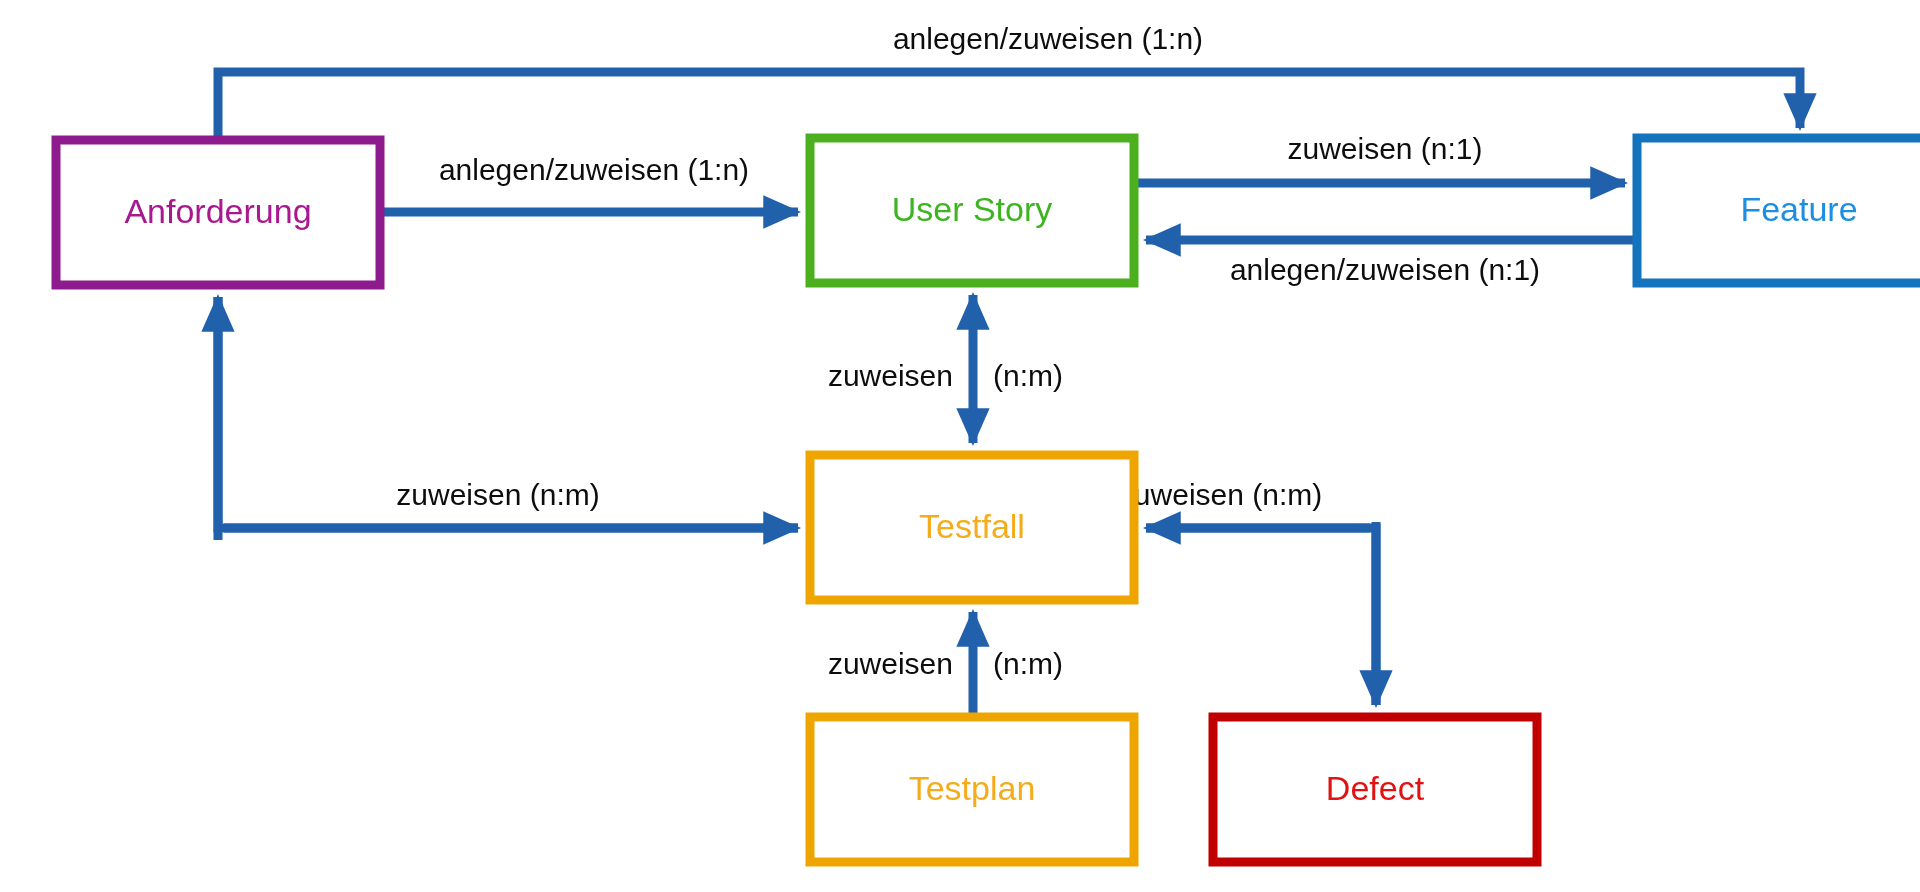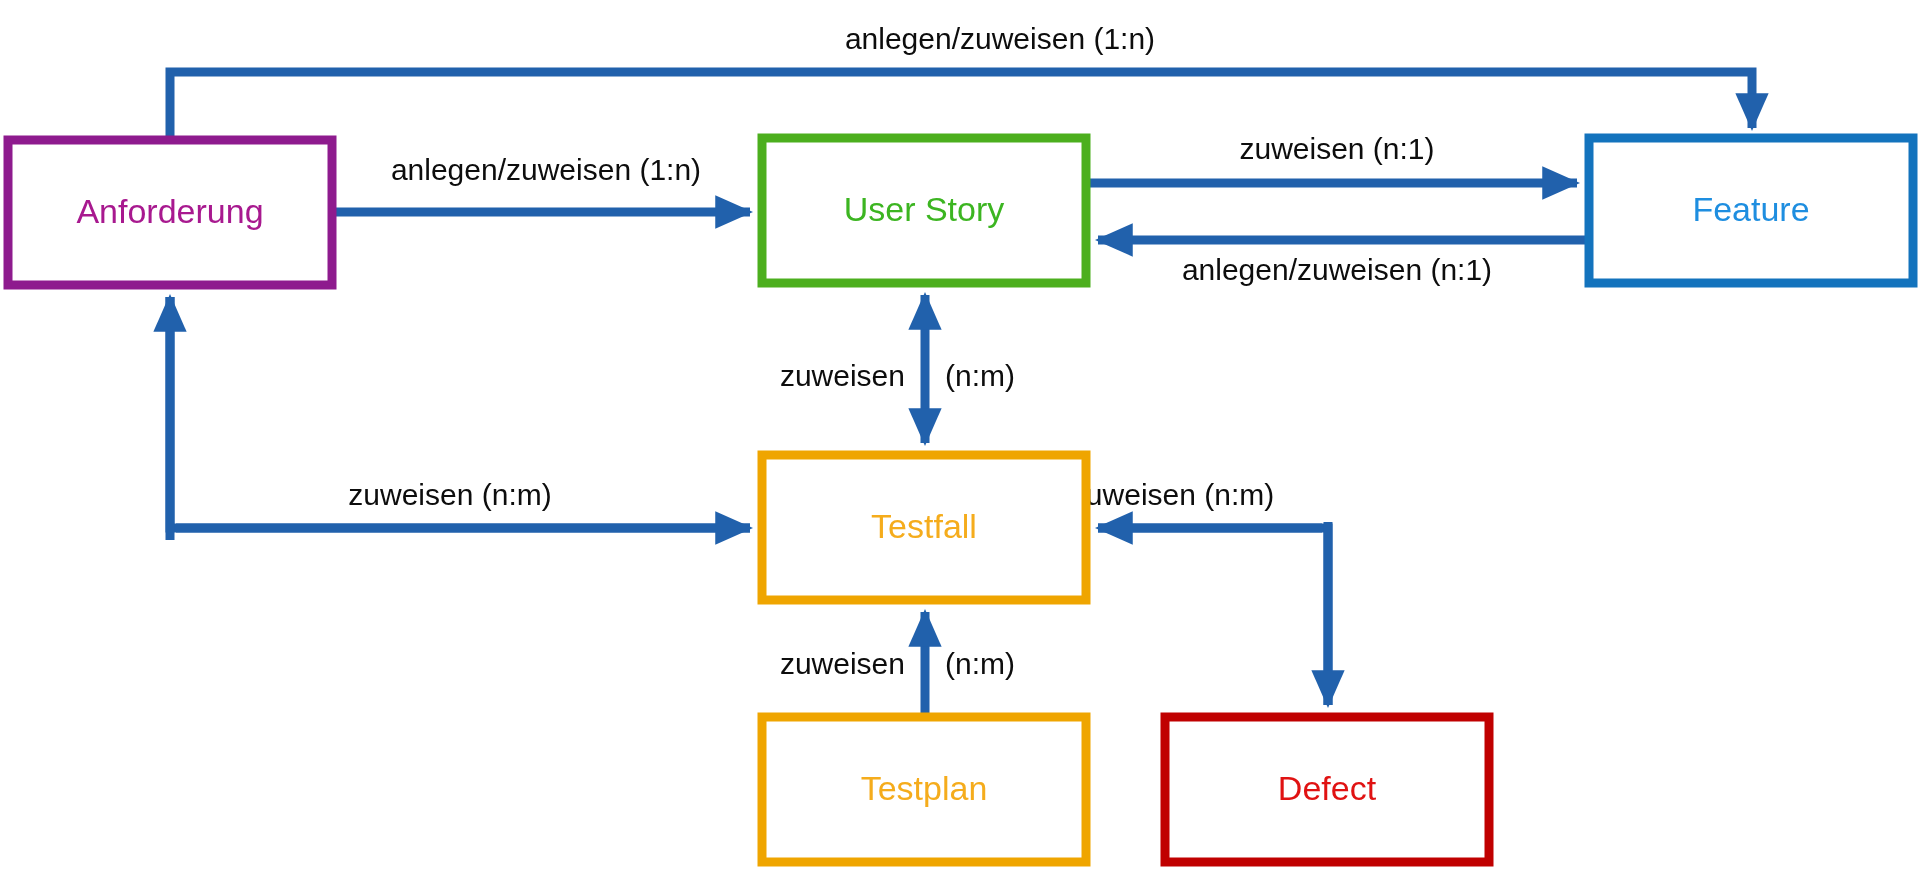--- a/index.html
+++ b/index.html
@@ -12,20 +12,21 @@
     width: 1920px;
     height: 892px;
     font-family: "Liberation Sans", sans-serif;
     overflow: hidden;
   }
   #diagram-root {
     position: relative;
     width: 1528px;
     height: 892px;
     background: #ffffff;
+    margin-left: 48px;
   }
   svg#diagram-svg {
     display: block;
     width: 1920px;
     height: 892px;
   }
   .node-label {
     font-family: "Liberation Sans", sans-serif;
     font-size: 34px;
     text-anchor: middle;

